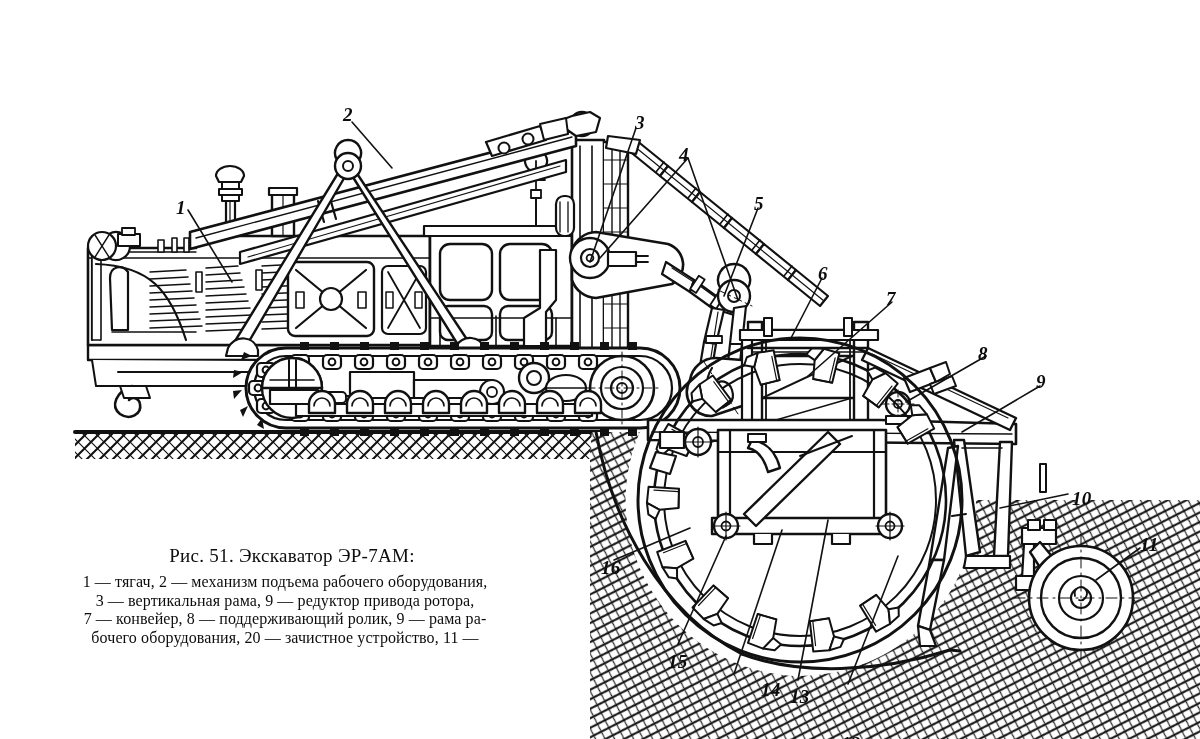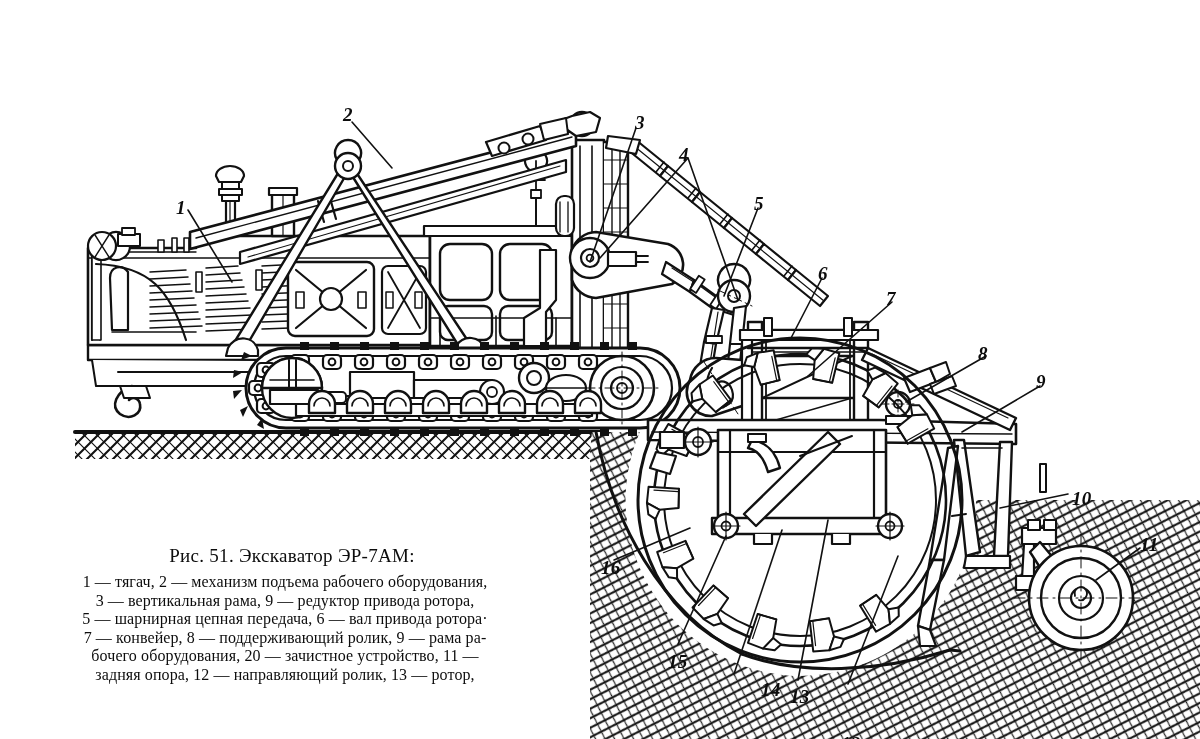--- a/index.html
+++ b/index.html
@@ -536,19 +536,17 @@
   <div class="callout" style="left:841px;top:690px;margin-top:44px;">12</div>
   <div class="callout" style="left:790px;top:687px;font-style:italic;">13</div>
   <div class="callout" style="left:725px;top:680px;padding-left:36px;">14</div>
   <div class="callout" style="left:668px;top:652px;">15</div>
   <div class="callout" style="left:601px;top:558px;">16</div>
 
   <div id="caption">
     <div id="fig-title">Рис. 51. Экскаватор ЭР-7АМ:</div>
     <div class="cap-line">1 — тягач, 2 — механизм подъема рабочего оборудования,</div>
     <div class="cap-line">3 — вертикальная рама, 9 — редуктор привода ротора,</div>
-    <div class="cap-line">5 — шарнирная цепная передача, 6 — вал привода ротора·</div>
     <div class="cap-line">7 — конвейер, 8 — поддерживающий ролик, 9 — рама ра-</div>
     <div class="cap-line">бочего оборудования, 20 — зачистное устройство, 11 —</div>
-    <div class="cap-line">задняя опора, 12 — направляющий ролик, 13 — ротор,</div>
   </div>
 
 </div>
 
 </body></html>

